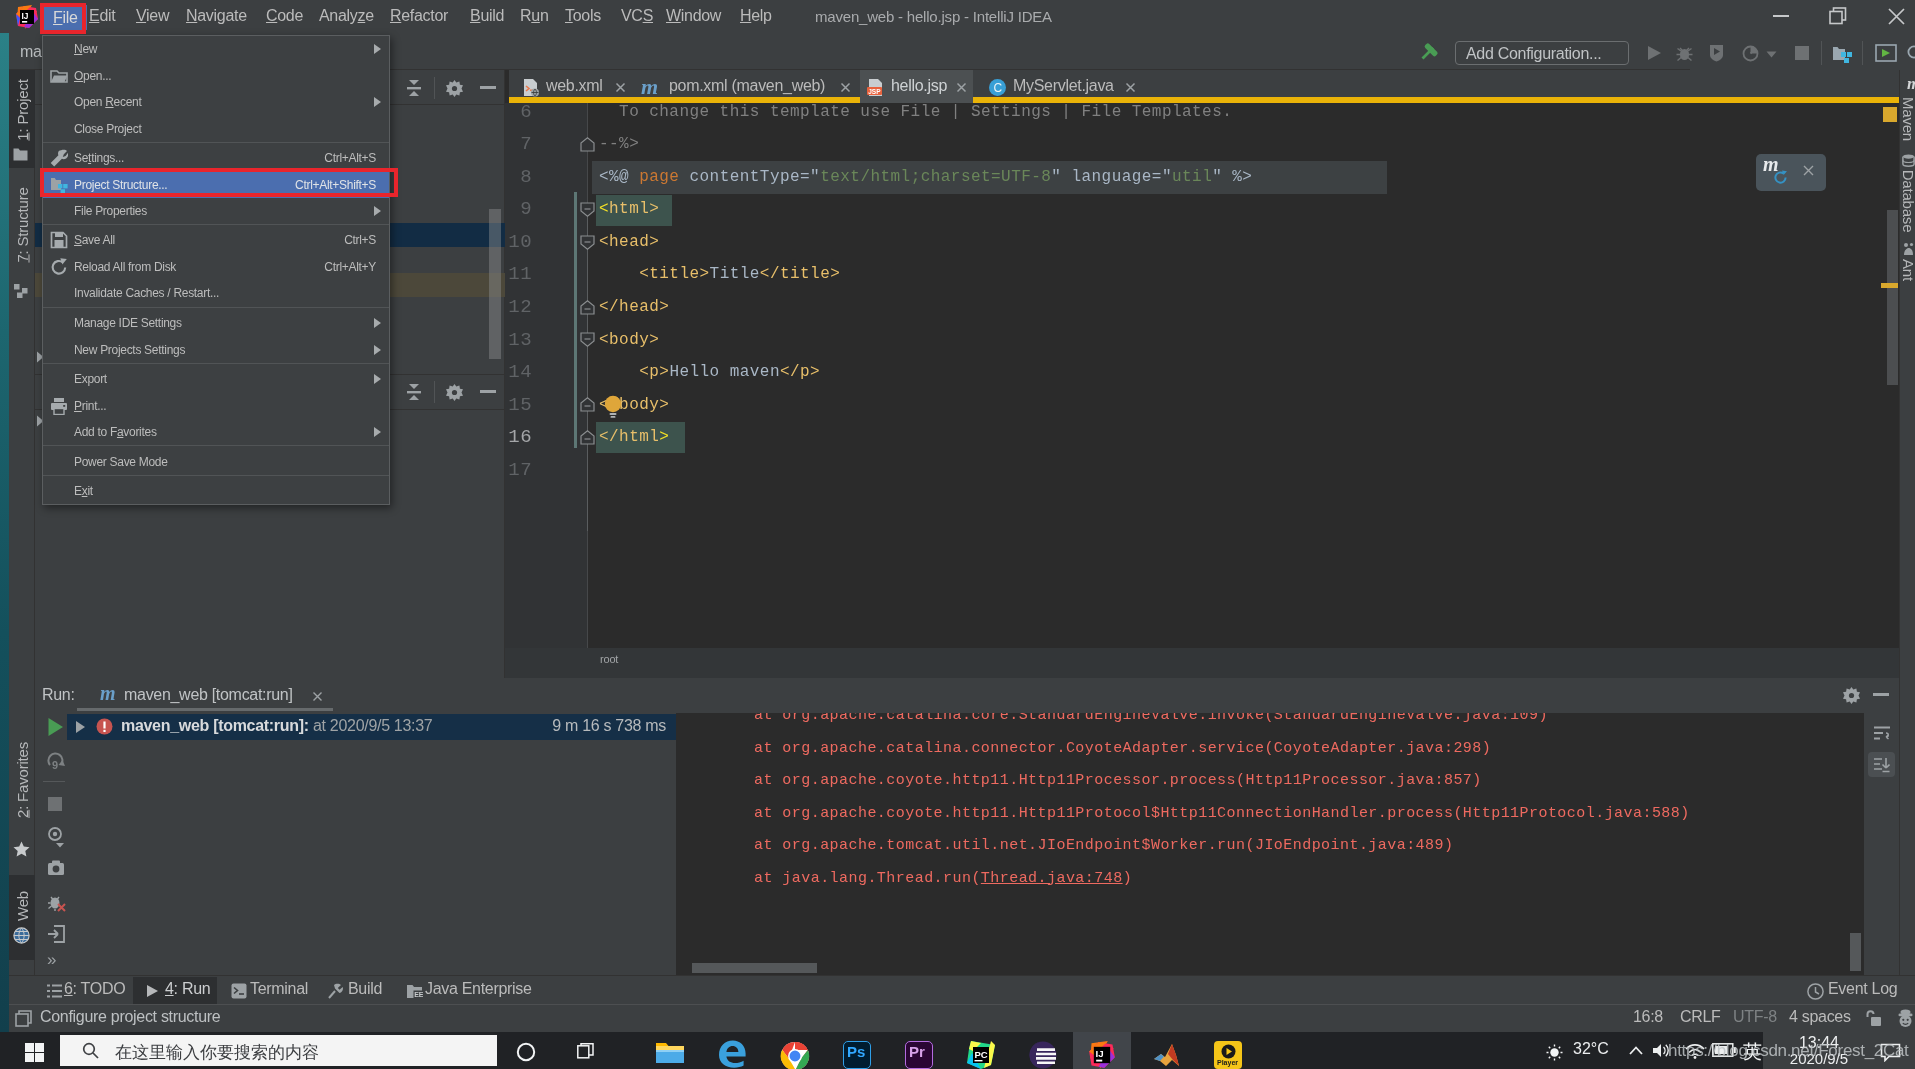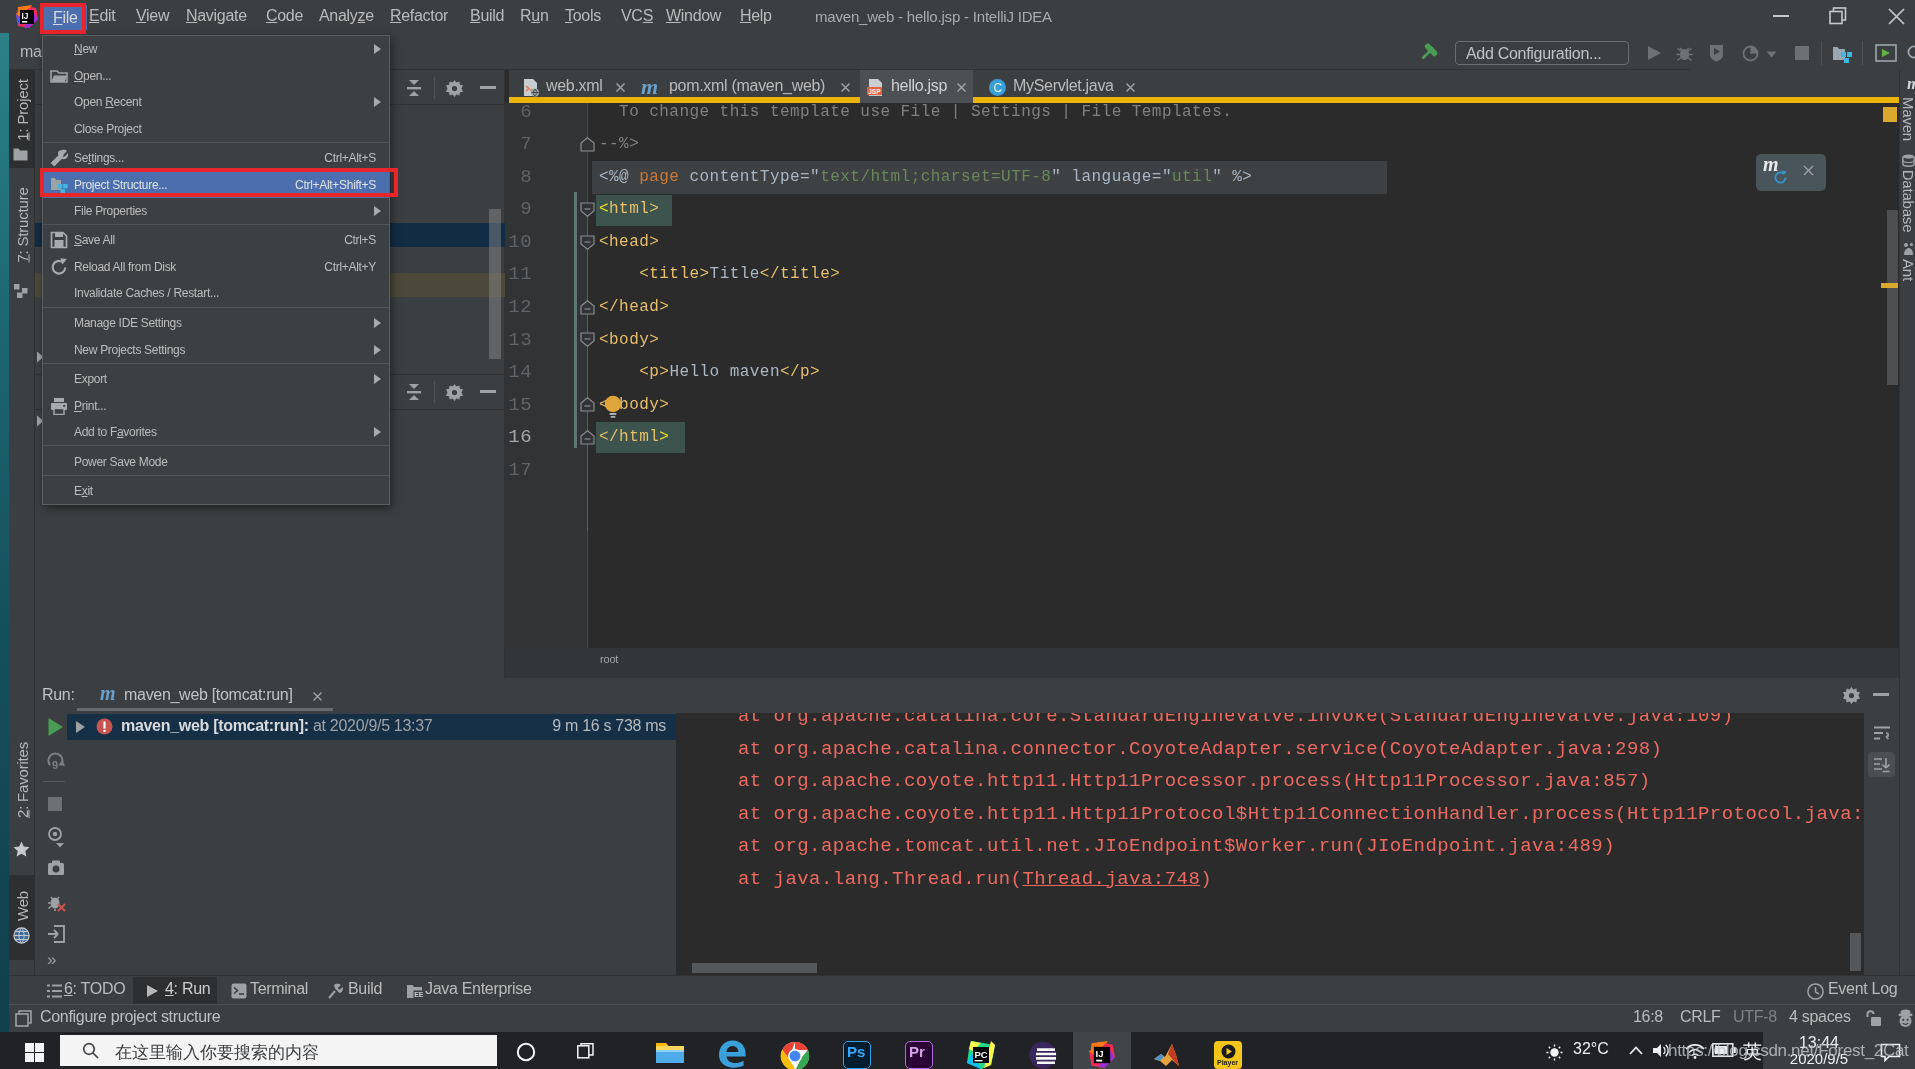--- a/index.html
+++ b/index.html
@@ -392,21 +392,21 @@
     <svg class="abs" style="left:29px;top:4px;" width="17" height="17" viewBox="0 0 17 17">
       <circle cx="8.5" cy="8.5" r="8" fill="#c75450"></circle>
       <rect x="7.4" y="3.5" width="2.2" height="7" fill="#fff"></rect>
       <rect x="7.4" y="11.8" width="2.2" height="2.2" fill="#fff"></rect>
     </svg>
     <div class="abs" style="left:54px;top:3px;font-size:16px;letter-spacing:-0.3px;color:#d8dadc;font-weight:bold;">maven_web [tomcat:run]: <span style="font-weight:normal;color:#9fa3a5;">at 2020/9/5 13:37</span></div>
     <div class="abs" style="right:10px;top:3px;font-size:16px;letter-spacing:-0.3px;color:#b7babc;">9 m 16 s 738 ms</div>
   </div>
 
   <div class="abs" style="left:641px;top:35px;width:1188px;height:262px;background:#2b2b2b;overflow:hidden;">
-    <style>.con { position:absolute; left:62px; font-family:"Liberation Mono",monospace; font-size:19px; letter-spacing:0.45px; white-space:pre; color:#ee6a60; height:32.5px; line-height:32.5px; }</style>
+    <style>.con { position:absolute; left:78px; font-family:"Liberation Mono",monospace; font-size:15px; letter-spacing:0.45px; white-space:pre; color:#ee6a60; height:32.5px; line-height:32.5px; }</style>
     <div class="con" style="top:-13px;">at org.apache.catalina.core.StandardEngineValve.invoke(StandardEngineValve.java:109)</div>
     <div class="con" style="top:19.5px;">at org.apache.catalina.connector.CoyoteAdapter.service(CoyoteAdapter.java:298)</div>
     <div class="con" style="top:52px;">at org.apache.coyote.http11.Http11Processor.process(Http11Processor.java:857)</div>
     <div class="con" style="top:84.5px;">at org.apache.coyote.http11.Http11Protocol$Http11ConnectionHandler.process(Http11Protocol.java:588)</div>
     <div class="con" style="top:117px;">at org.apache.tomcat.util.net.JIoEndpoint$Worker.run(JIoEndpoint.java:489)</div>
     <div class="con" style="top:149.5px;">at java.lang.Thread.run(<u>Thread.java:748</u>)</div>
     <div class="abs" style="left:16px;top:250px;width:125px;height:10px;background:#55585a;"></div>
     <div class="abs" style="left:1174px;top:220px;width:11px;height:38px;background:#55585a;"></div>
   </div>
 

